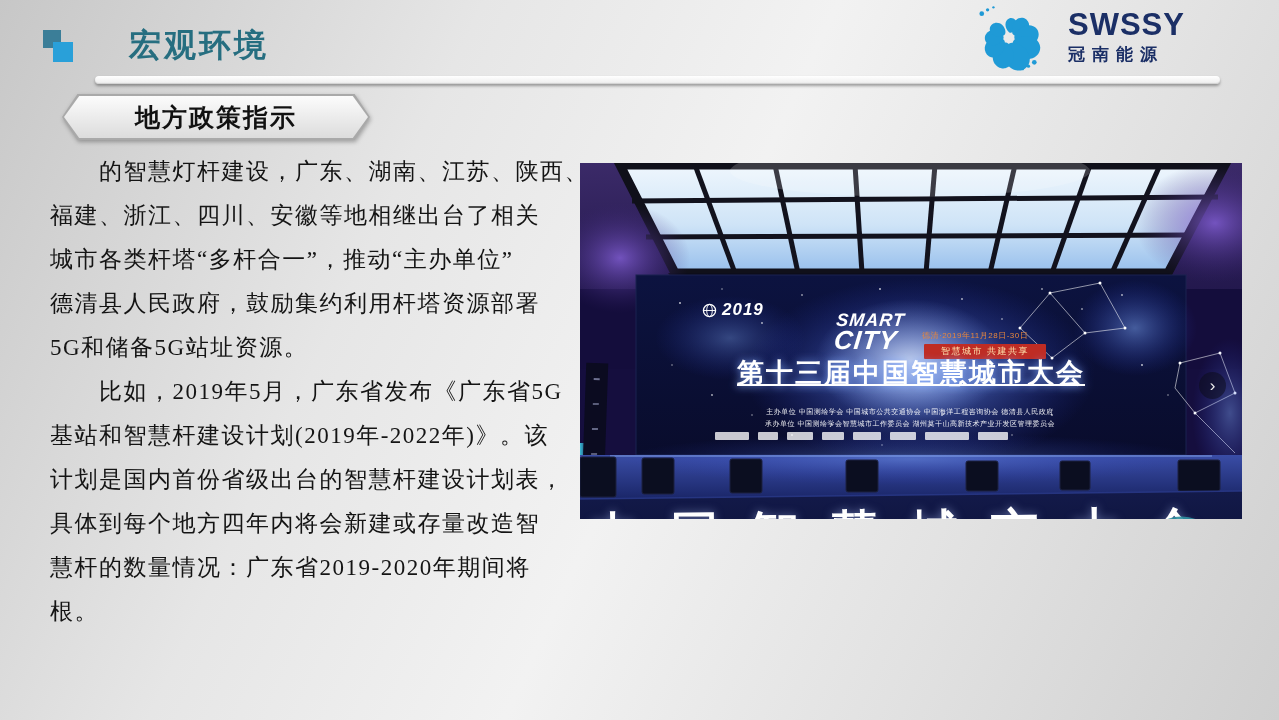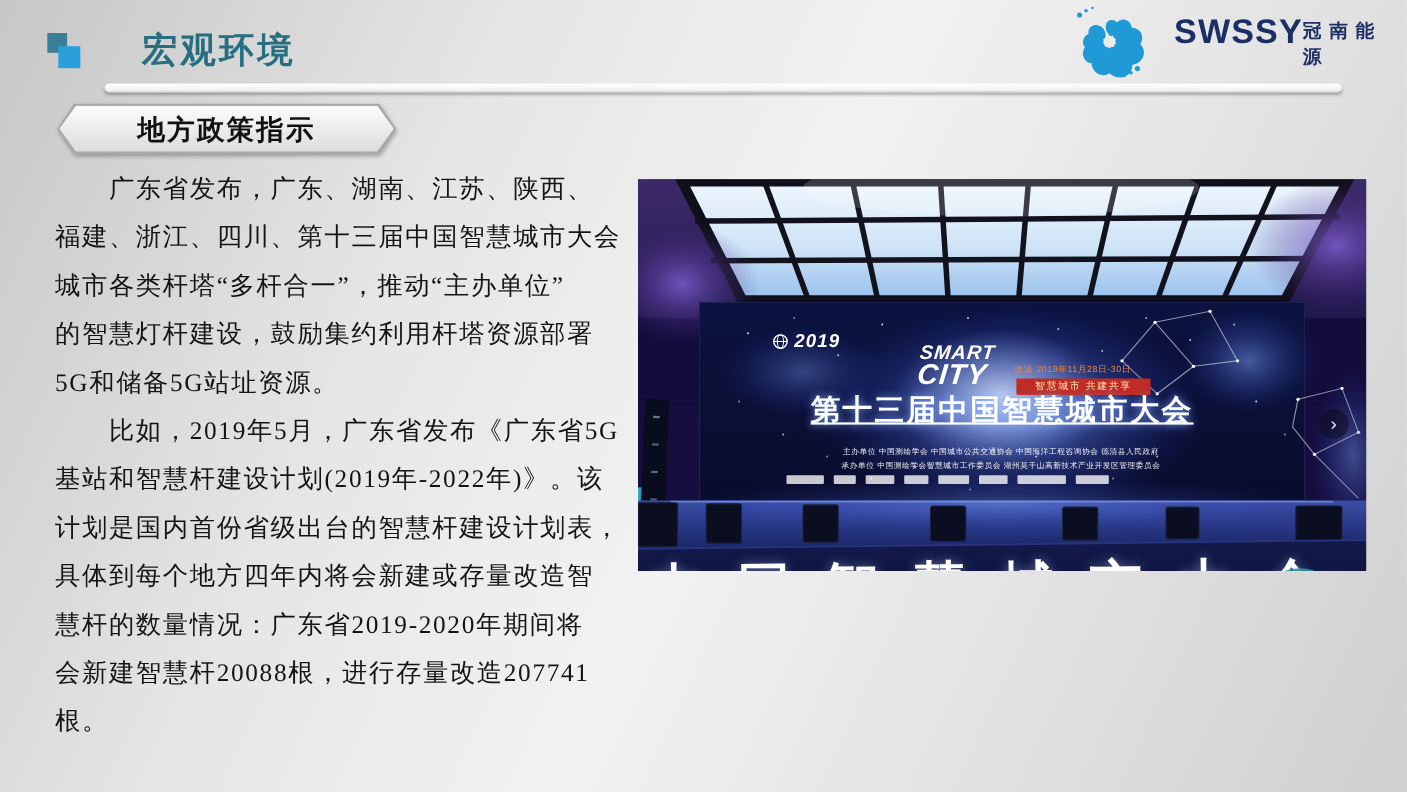--- a/index.html
+++ b/index.html
@@ -11,25 +11,25 @@
   .sq.teal{left:43px;top:30px;width:18px;height:18px;background:#3b7e98;}
   .sq.blue{left:53px;top:42px;width:20px;height:20px;background:#29a0d9;}
   .page-title{position:absolute;left:129px;top:24px;font-size:32px;font-weight:800;
               color:#266e80;letter-spacing:3px;}
   .divider{position:absolute;left:95px;top:76px;width:1125px;height:8px;border-radius:5px;
            background:linear-gradient(180deg,#ffffff,#ededed);
            box-shadow:0 2px 3px rgba(0,0,0,.35), inset 0 -1px 1px rgba(0,0,0,.12);}
   
   .brand{position:absolute;left:960px;top:2px;display:flex;align-items:center;}
   .brand svg{display:block;}
-  .brand-text{margin-left:10px;display:flex;flex-direction:row;}
+  .brand-text{margin-left:10px;display:flex;flex-direction:column;}
   .brand-name{font-size:31px;font-weight:800;color:#1b2f66;letter-spacing:1px;line-height:30px;}
   .brand-sub{font-size:17px;font-weight:700;color:#1b2f66;letter-spacing:7px;margin-top:3px;}
   
-  .banner{position:absolute;left:52px;top:94px;width:308px;height:46px;
+  .banner{position:absolute;left:62px;top:94px;width:308px;height:46px;
           filter:drop-shadow(1px 2px 2px rgba(0,0,0,.3));text-decoration:underline;}
   .banner .outer{position:absolute;inset:0;background:#a9a9a9;
      clip-path:polygon(5% 0,95% 0,100% 50%,95% 100%,5% 100%,0 50%);}
   .banner .inner{position:absolute;inset:2px;background:linear-gradient(180deg,#fcfcfc,#dcdcdc);
      clip-path:polygon(5% 0,95% 0,100% 50%,95% 100%,5% 100%,0 50%);}
   .banner .label{position:absolute;inset:0;display:flex;align-items:center;justify-content:center;
      font-size:25px;font-weight:800;color:#111;letter-spacing:2px;}
   
   .bodytext{position:absolute;left:50px;top:150px;color:#141414;
             font-family:"Liberation Serif","DejaVu Serif",serif;}
@@ -103,33 +103,32 @@
   <div class="divider"></div>
 
   <div class="banner">
     <div class="outer"></div>
     <div class="inner"></div>
     <div class="label">地方政策指示</div>
   </div>
 
   <div class="bodytext">
     <div>
-        <div class="tline">　　广东省发布，广东、湖南、江苏、陕西、</div>
-        <div class="tline">福建、浙江、四川、第十三届中国智慧城市大会</div>
+        <div class="tline">　　的智慧灯杆建设，广东、湖南、江苏、陕西、</div>
+        <div class="tline">福建、浙江、四川、安徽等地相继出台了相关</div>
         <div class="tline">城市各类杆塔“多杆合一”，推动“主办单位”</div>
-        <div class="tline">的智慧灯杆建设，鼓励集约利用杆塔资源部署</div>
+        <div class="tline">德清县人民政府，鼓励集约利用杆塔资源部署</div>
         <div class="tline">5G和储备5G站址资源。</div>
       </div>
     <div>
         <div class="tline">　　比如，2019年5月，广东省发布《广东省5G</div>
         <div class="tline">基站和智慧杆建设计划(2019年-2022年)》。该</div>
         <div class="tline">计划是国内首份省级出台的智慧杆建设计划表，</div>
         <div class="tline">具体到每个地方四年内将会新建或存量改造智</div>
         <div class="tline">慧杆的数量情况：广东省2019-2020年期间将</div>
-        <div class="tline">会新建智慧杆20088根，进行存量改造207741</div>
         <div class="tline">根。</div>
       </div>
   </div>
 
   <div class="photo">
     <svg class="bg" width="662" height="444" viewBox="0 0 662 444" preserveAspectRatio="none">
       <defs>
         <linearGradient id="gCeil" x1="0" y1="0" x2="0" y2="1">
           <stop offset="0" stop-color="#3b2a68"></stop>
             <stop offset="1" stop-color="#150e3e"></stop>

